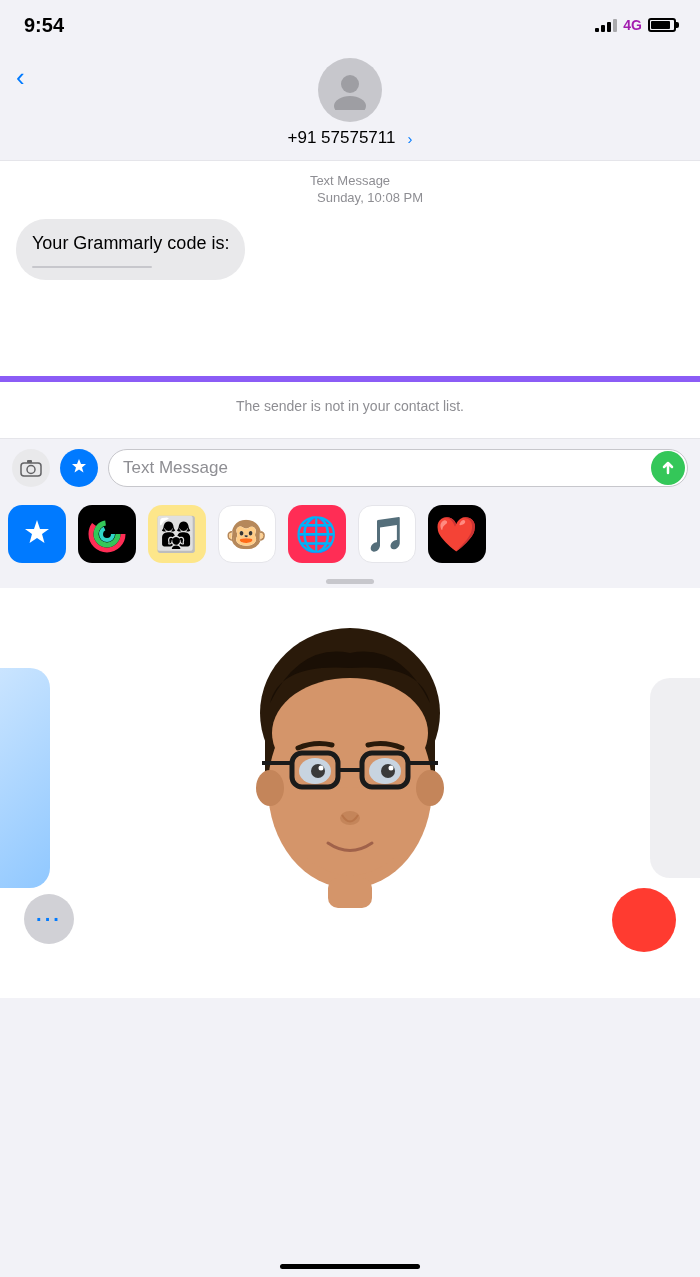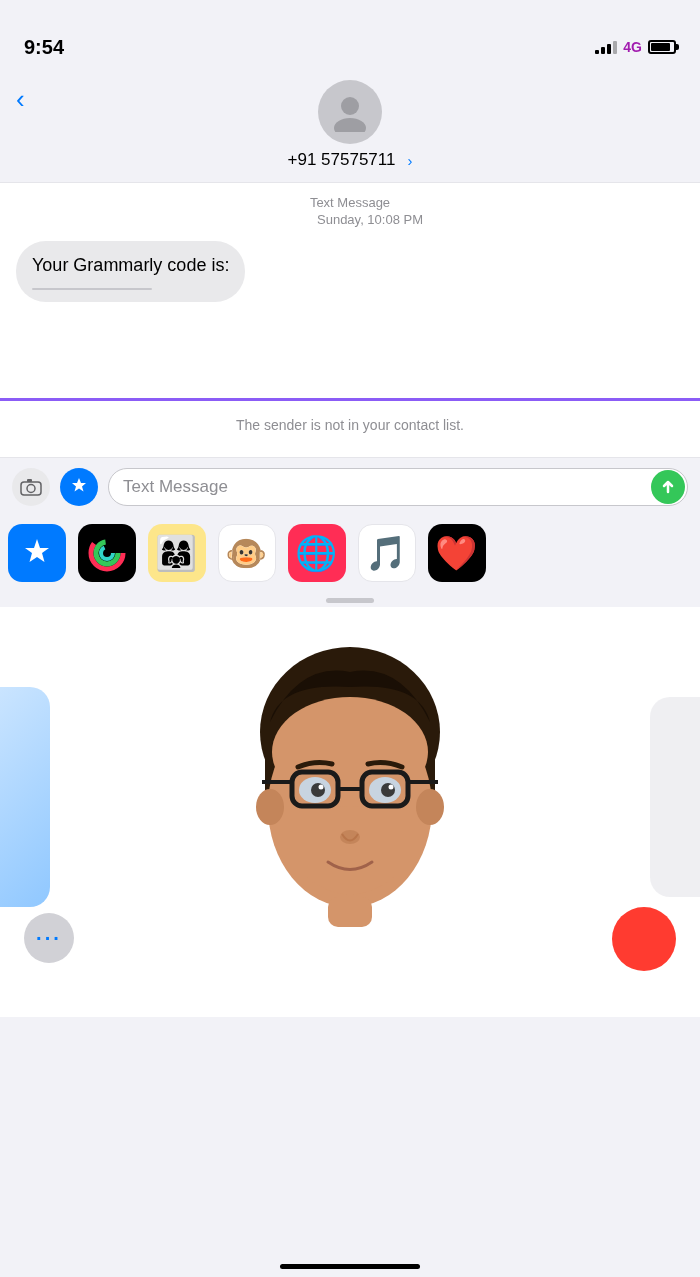--- a/index.html
+++ b/index.html
@@ -14,21 +14,20 @@
 
     
     .status-bar {
       width: 100%;
       height: 50px;
       background: #f2f2f7;
       display: flex;
       align-items: center;
       justify-content: space-between;
       padding: 0 24px;
-      margin-top: 22px;
     }
     .status-time {
       font-size: 20px;
       font-weight: 600;
       color: #000;
     }
     .status-icons {
       display: flex;
       align-items: center;
       gap: 6px;
@@ -172,21 +171,21 @@
     .spacer {
       height: 80px;
       background: #fff;
     }
 
     
     .warning-section {
       background: #fff;
       padding: 16px;
       text-align: center;
-      border-top: 3px solid #8b5cf6;
+      border-top: 6px solid #8b5cf6;
     }
     .warning-text {
       font-size: 14px;
       color: #8e8e93;
       margin-bottom: 8px;
     }
     .report-link {
       font-size: 15px;
       color: #007aff;
       font-weight: 600;

